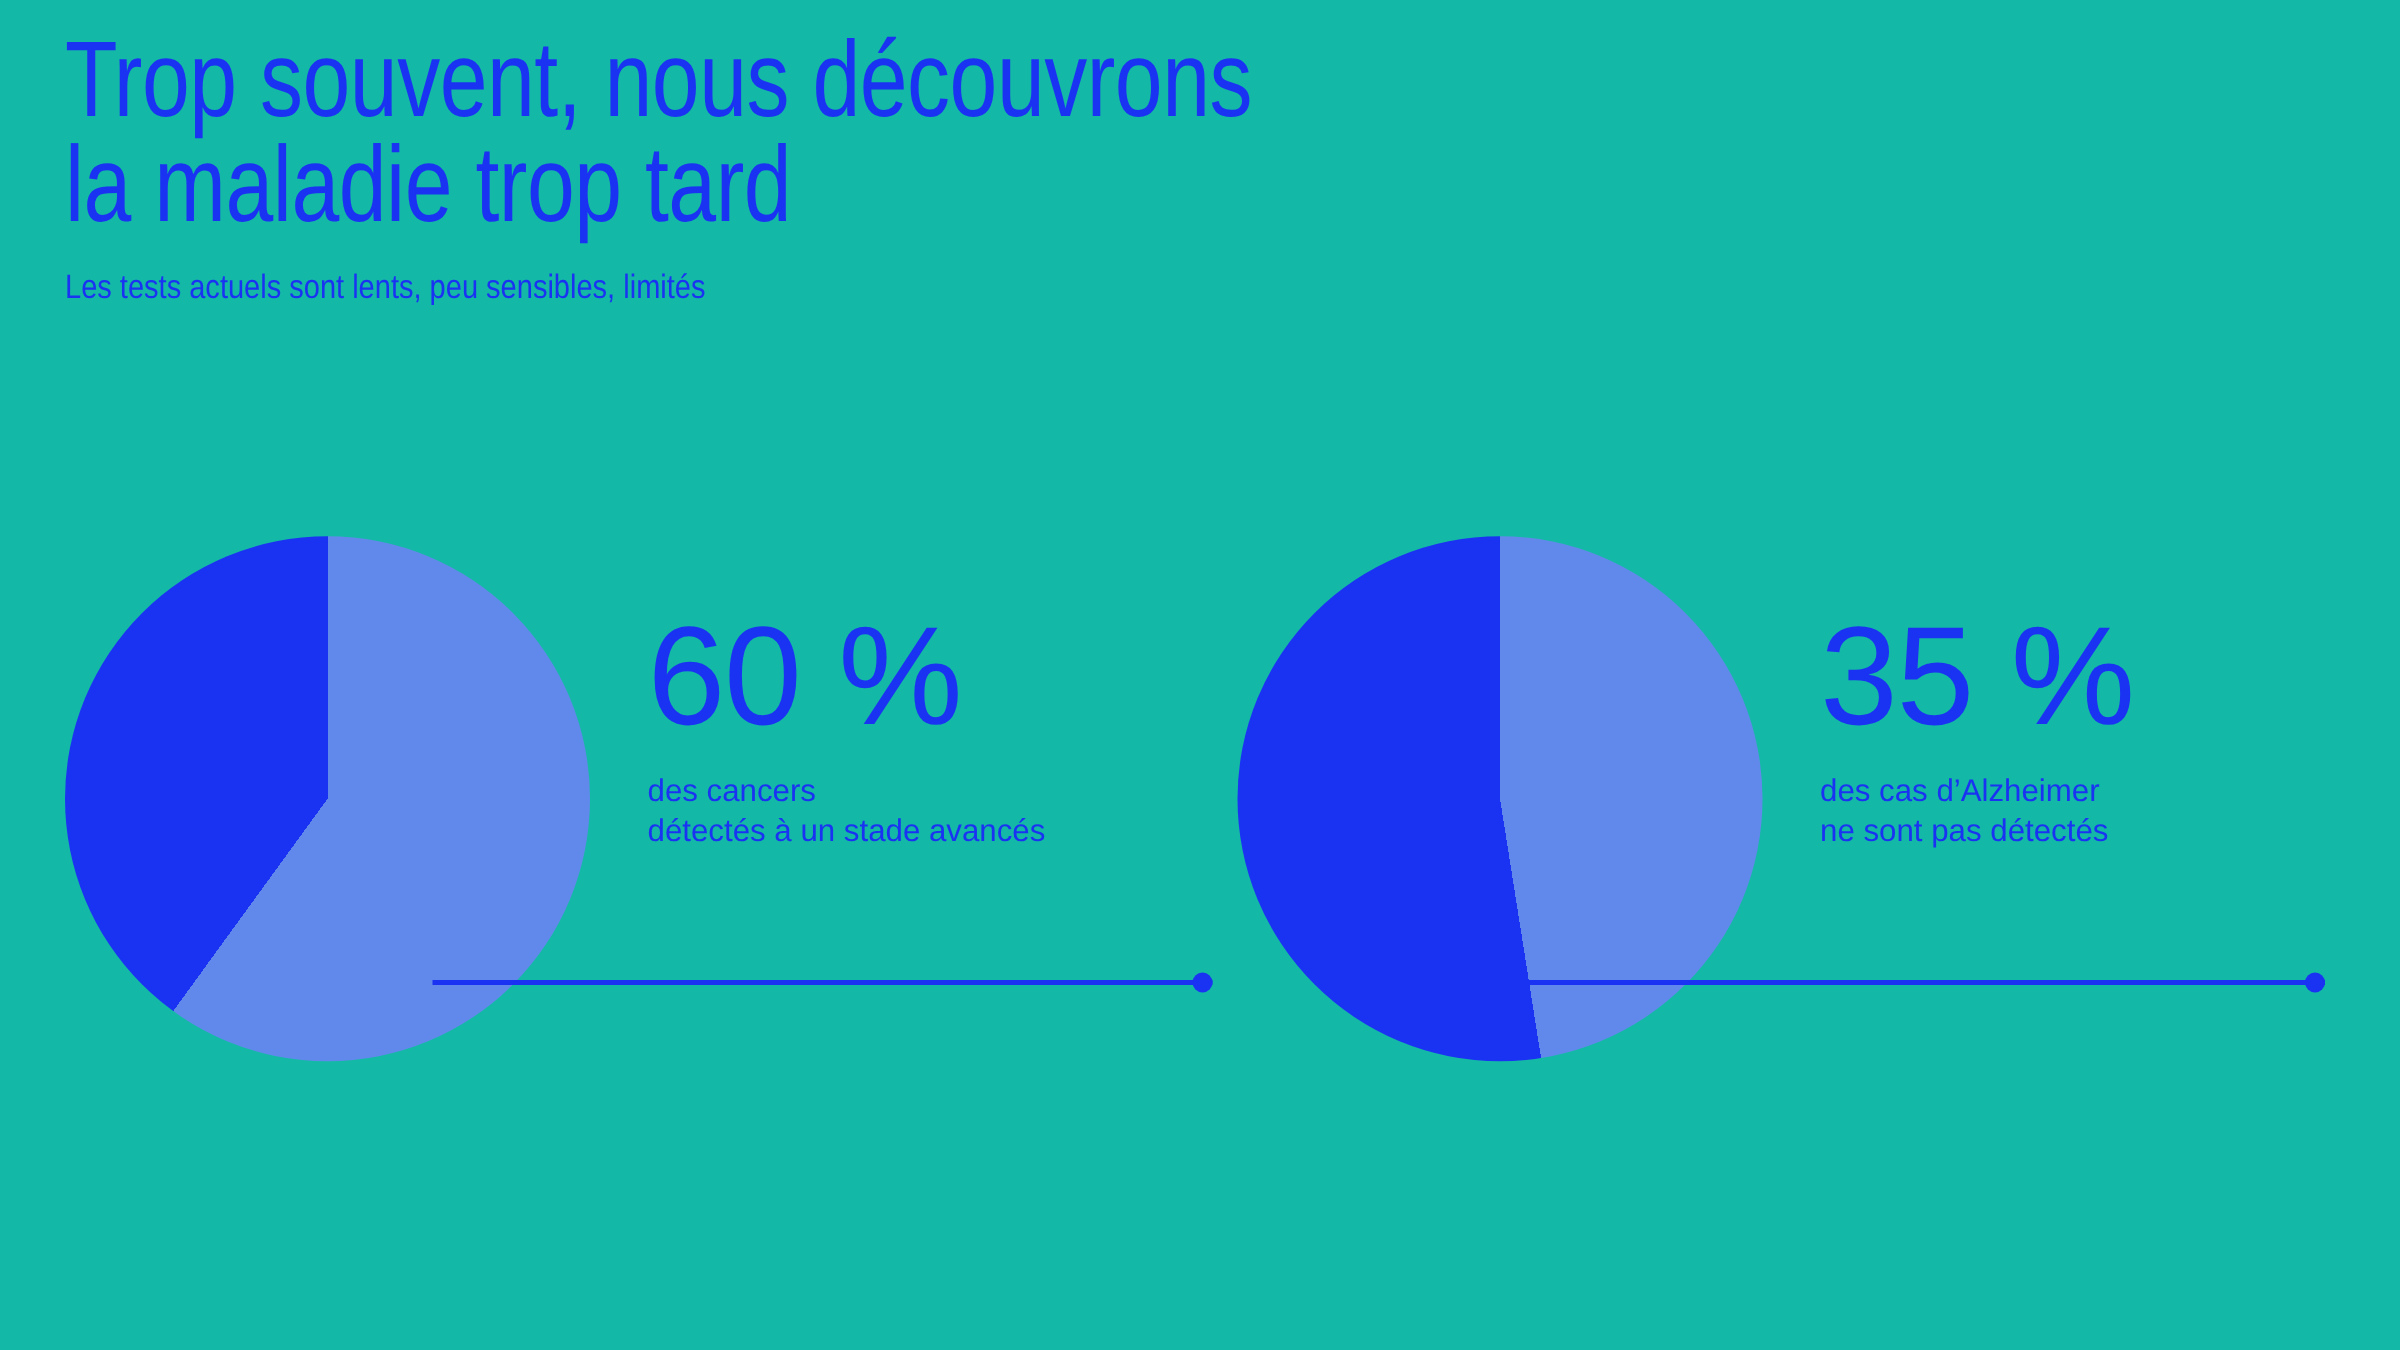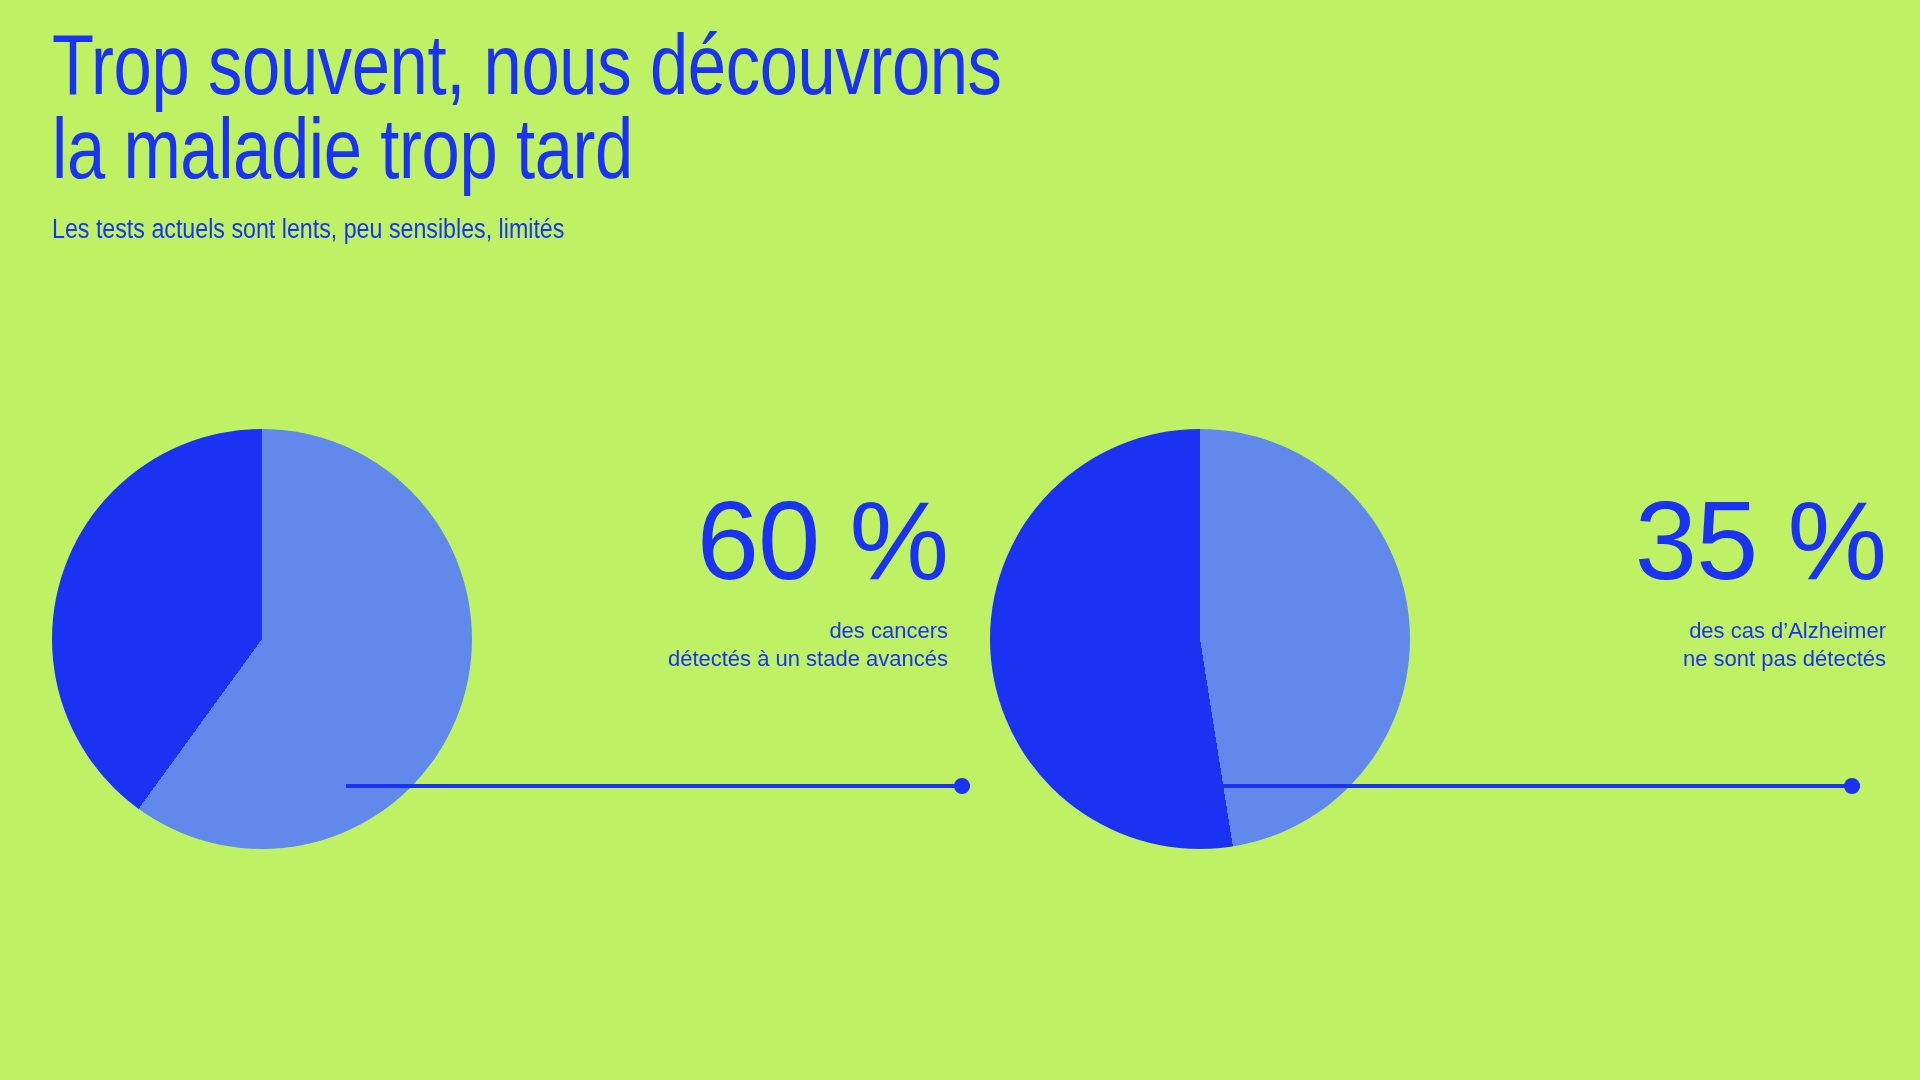--- a/index.html
+++ b/index.html
@@ -5,21 +5,21 @@
   * { margin:0; padding:0; box-sizing:border-box; }
   html, body {
     width:1920px; height:1080px;
     background:#ffffff;
     font-family:"Liberation Sans", sans-serif;
     overflow:hidden;
   }
   .slide {
     position:relative;
     width:1920px; height:1080px;
-    background:#bef264;
+    background:#14b8a6;
   }
 
   
   .header {
     position:absolute;
     left:52px; top:22px;
     width:1400px;
   }
   .title {
     color:#1A33F2;
@@ -40,21 +40,21 @@
     margin-top:22px;
     transform:scaleX(0.86);
     transform-origin:left top;
     font-family:"Liberation Sans", sans-serif;
   }
 
   
   .stats {
     position:absolute;
     left:0; top:415px;
-    width:1920px; height:450px;text-align:right;
+    width:1920px; height:450px;
   }
   .stat-block {
     position:absolute;
     top:0;
     height:450px;
   }
   .stat-block.left  { left:52px;  width:900px; }
   .stat-block.right { left:990px; width:900px; }
 
   .pie {
@@ -74,21 +74,21 @@
     color:#1A33F2;
     font-size:112px;
     line-height:1;
     font-weight:400;
     letter-spacing:-1px;
     white-space:nowrap;
     font-family:"Liberation Sans", sans-serif;
   }
   .caption {
     color:#1A33F2;
-    font-size:22px;
+    font-size:25px;
     line-height:1.28;
     font-weight:400;
     margin-top:20px;
     white-space:pre-line;
     font-family:"Liberation Sans", sans-serif;
   }
 
   
   .connector {
     position:absolute;

